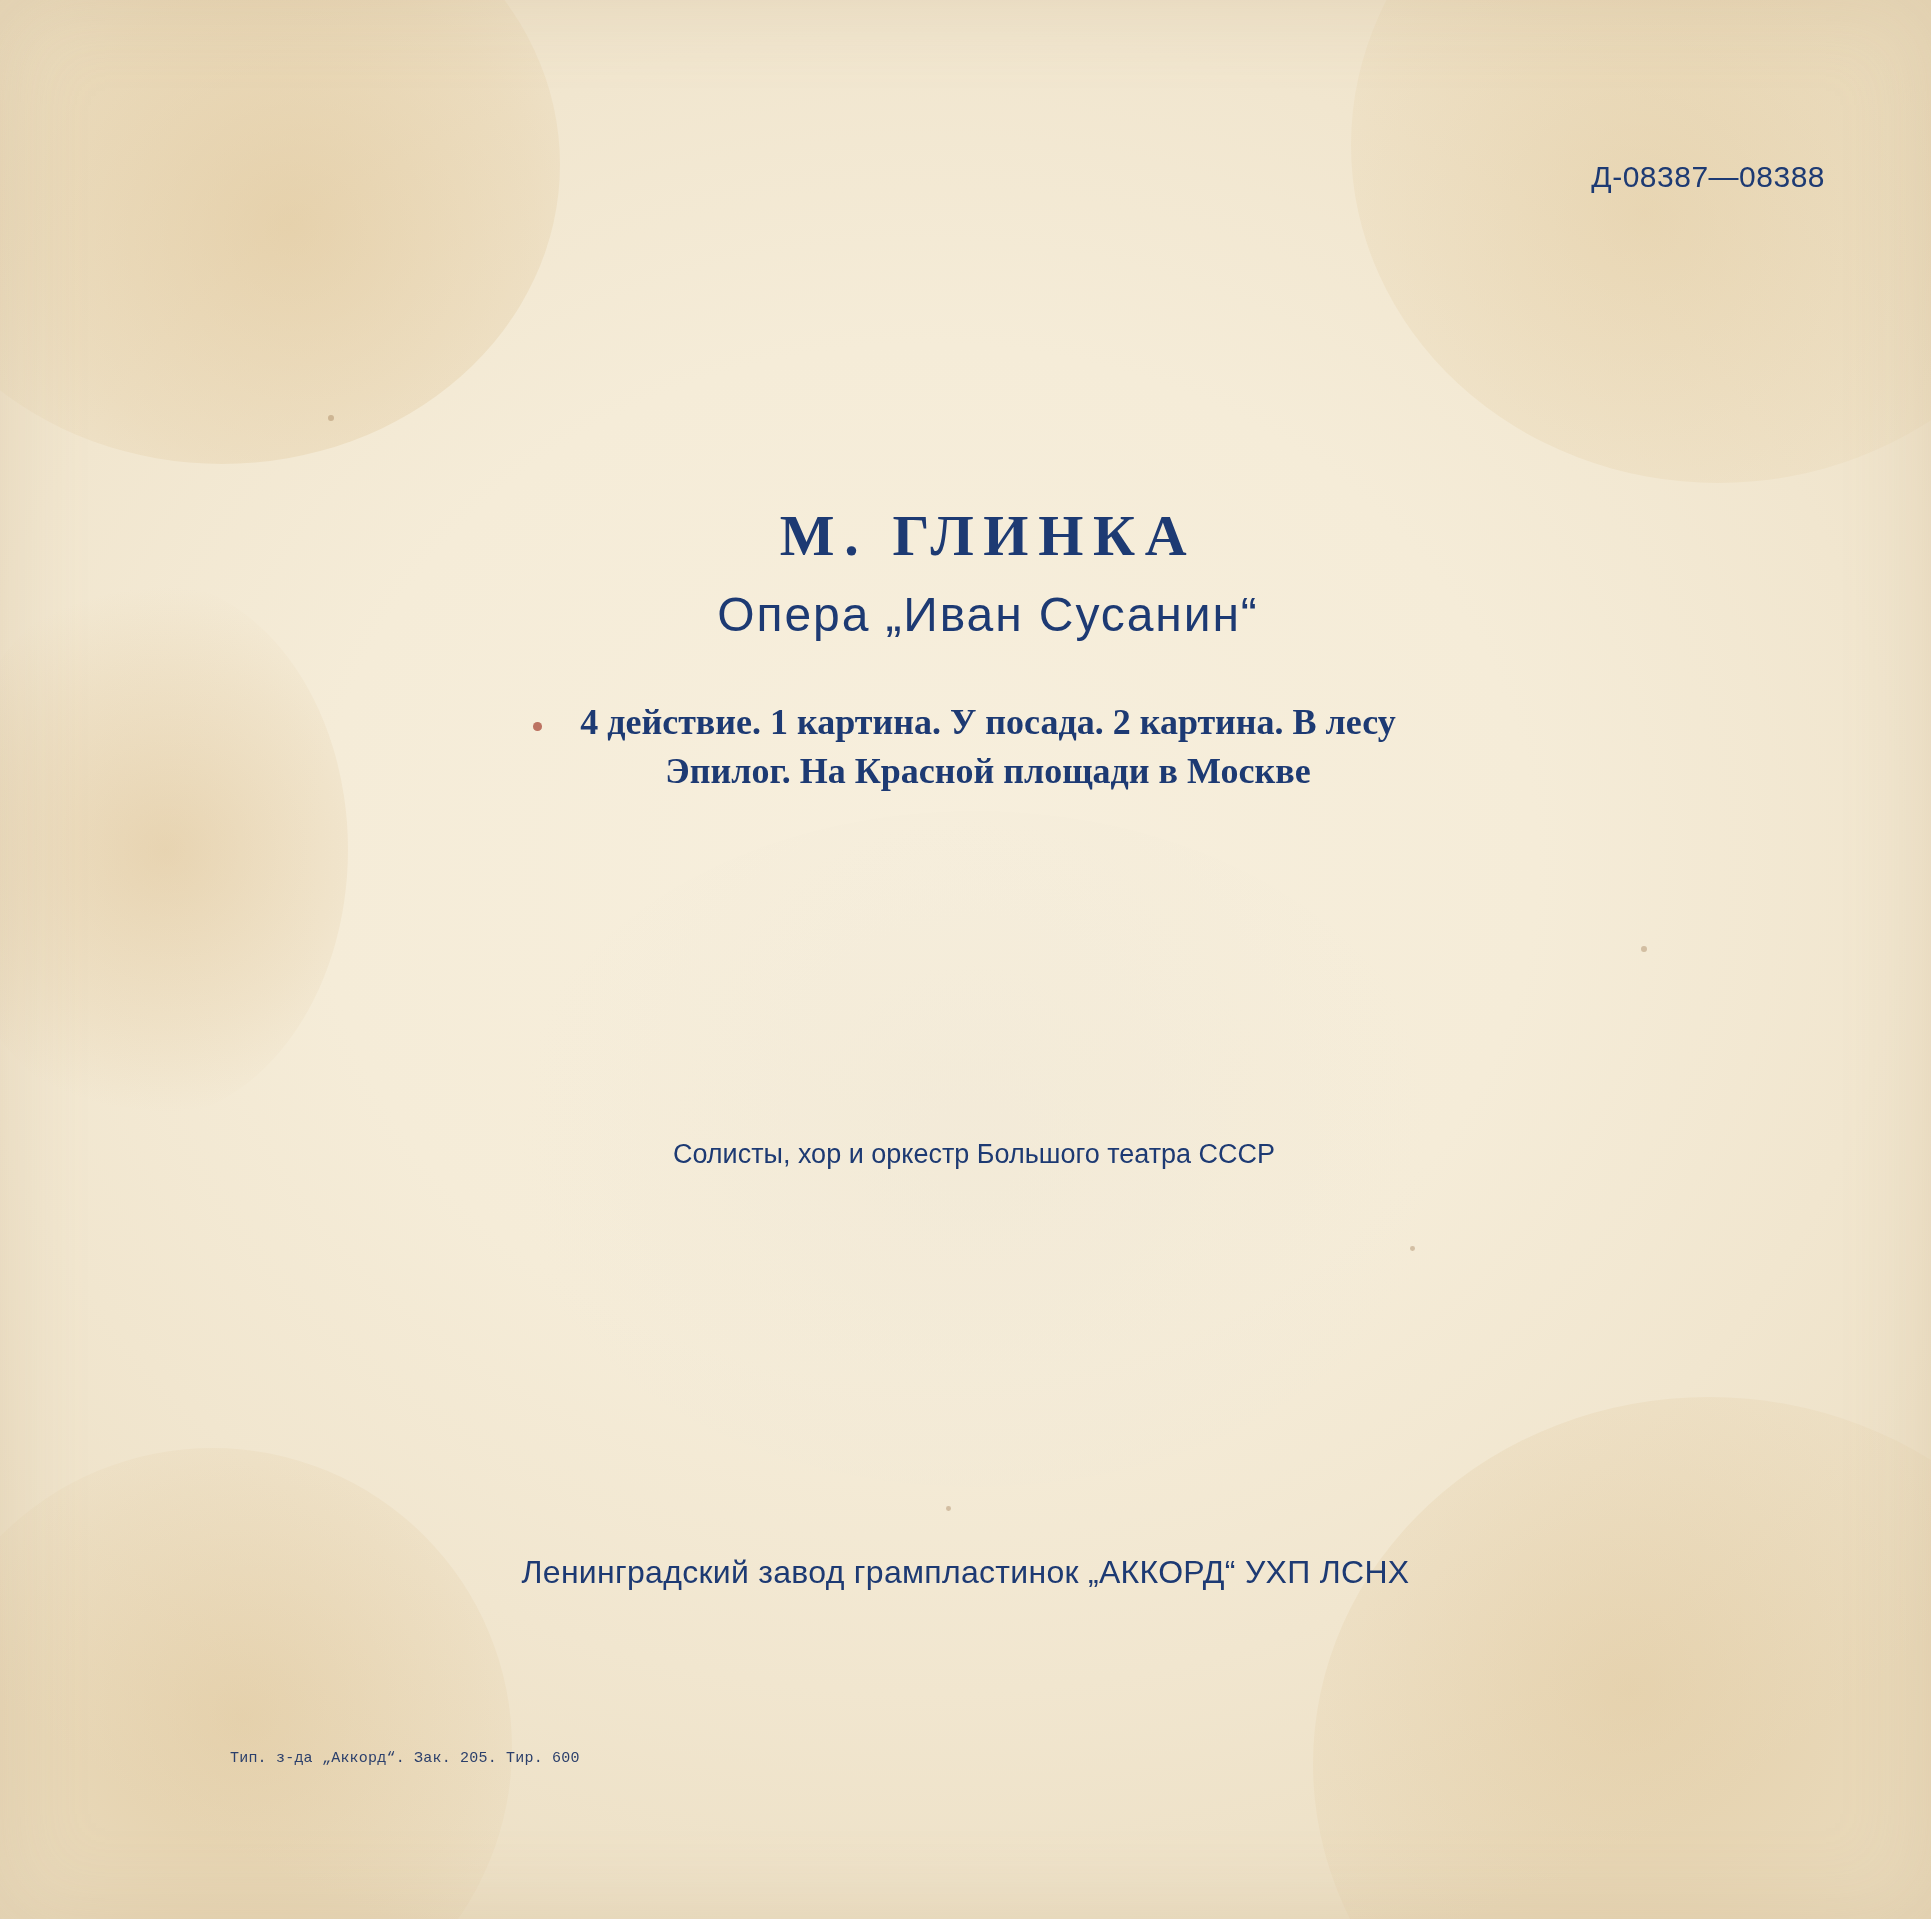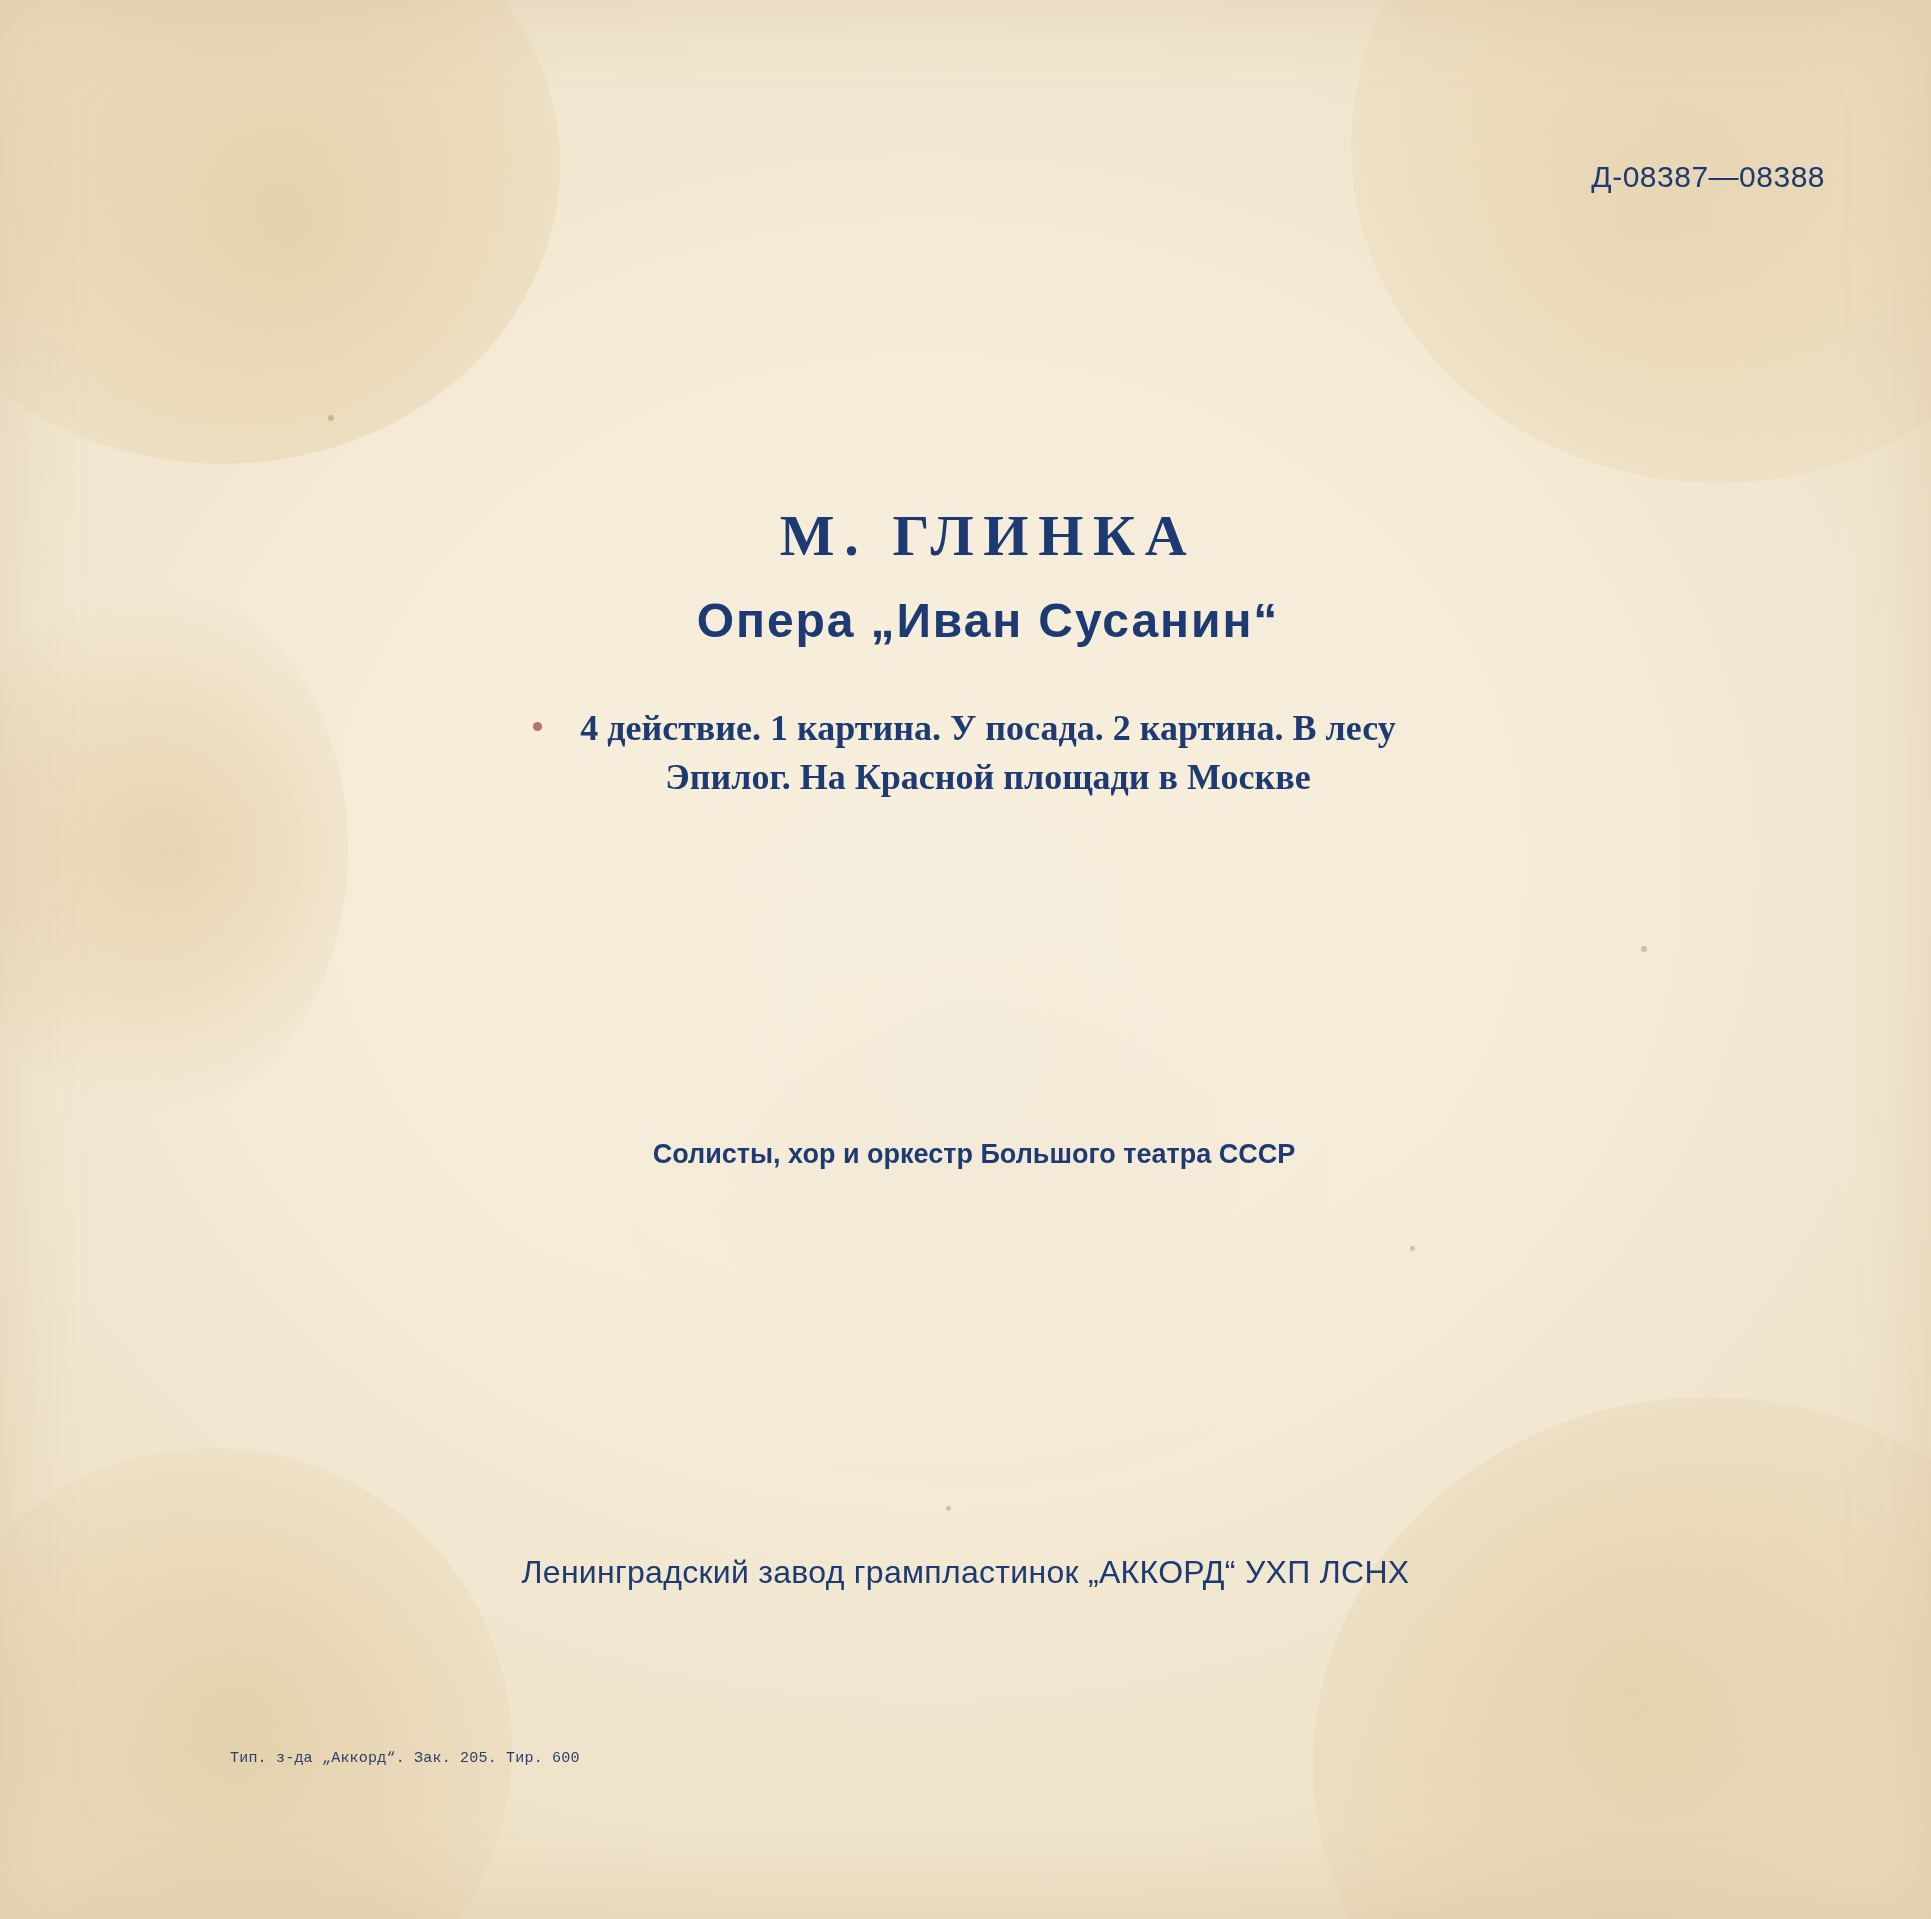--- a/index.html
+++ b/index.html
@@ -99,23 +99,23 @@
     font-size: 58px;
     font-weight: 700;
     letter-spacing: 9.7px;
     margin: 0;
     color: #1d3a73;
   }
 
   .opera-title {
     font-family: "Liberation Sans", sans-serif;
     font-size: 48px;
-    font-weight: 700;
+    font-weight: 400;
     letter-spacing: 1.9px;
-    margin: 24px 0 0 0;
+    margin: 18px 0 0 0;
     color: #1d3a73;
   }
 
   .contents {
     margin-top: 56px;
     font-family: "Liberation Serif", serif;
     font-size: 36px;
     font-weight: 700;
     line-height: 1.36;
     color: #1d3a73;
@@ -125,21 +125,20 @@
   .performers {
     position: absolute;
     left: 17px;
     right: 0;
     top: 1134px;
     text-align: center;
     font-family: "Liberation Sans", sans-serif;
     font-size: 27px;
     line-height: 1.5;
     color: #1d3a73;
-    font-weight: bold;
   }
 
   .plant {
     position: absolute;
     left: 0;
     right: 0;
     top: 1554px;
     text-align: center;
     font-family: "Liberation Sans", sans-serif;
     font-size: 32px;

